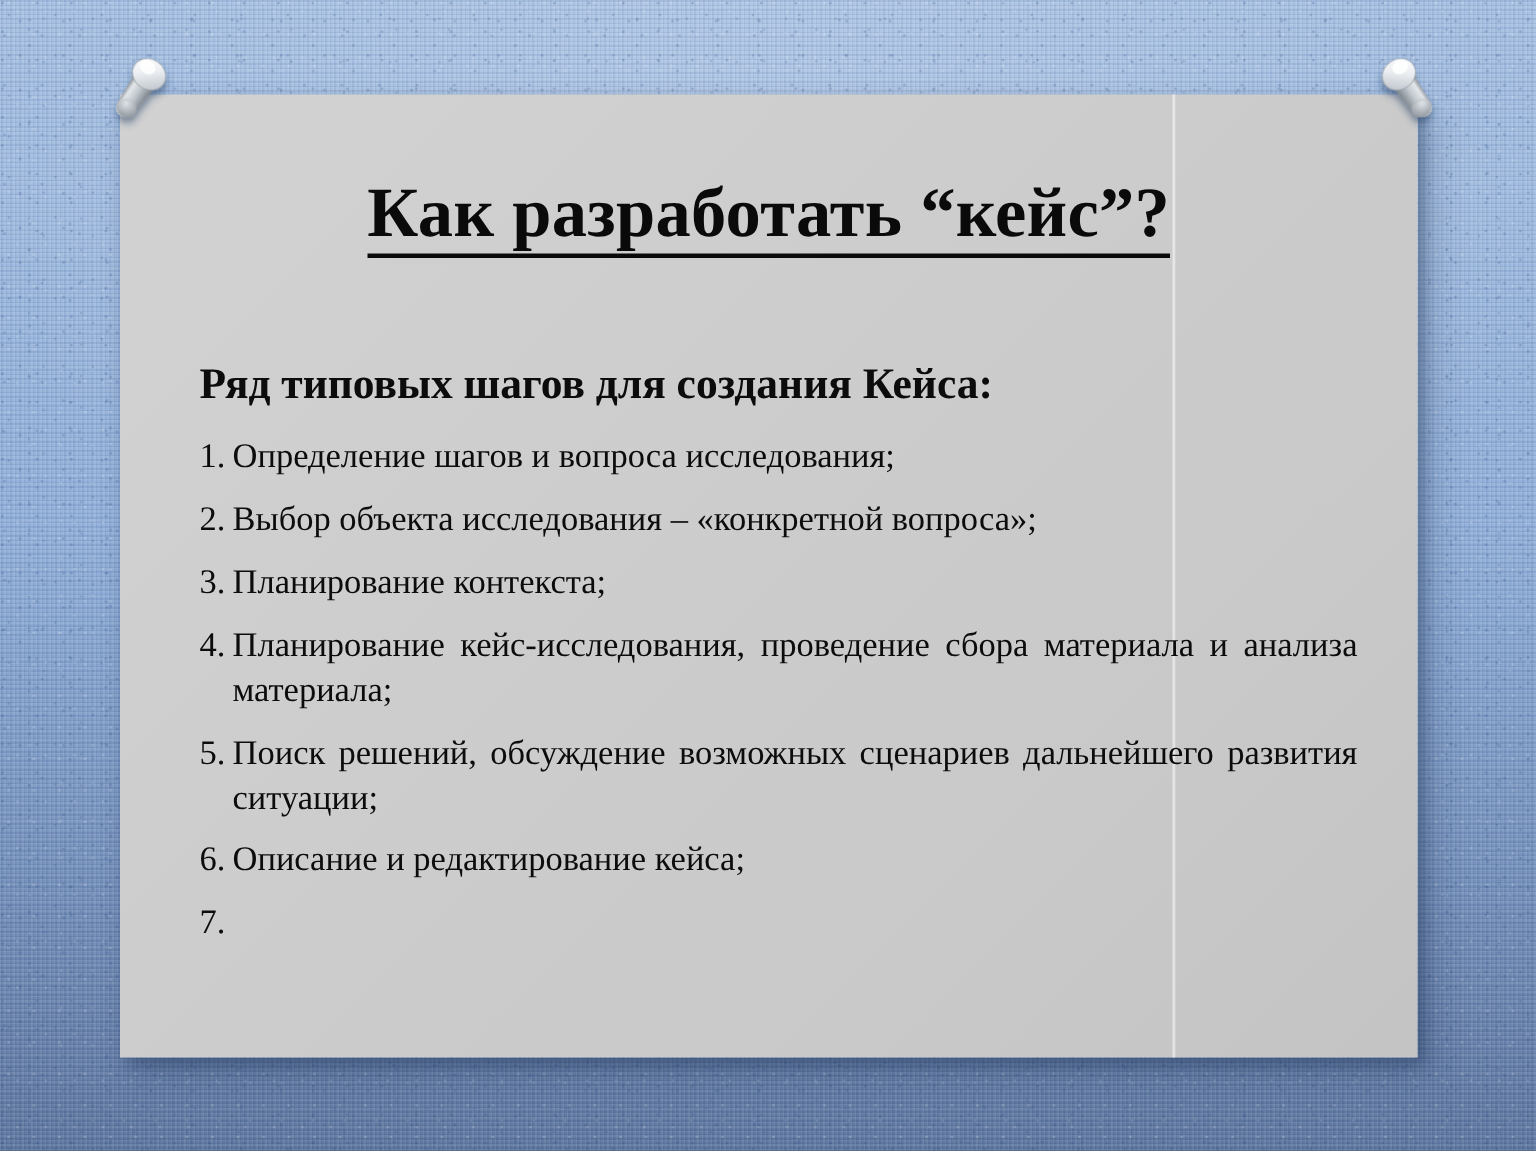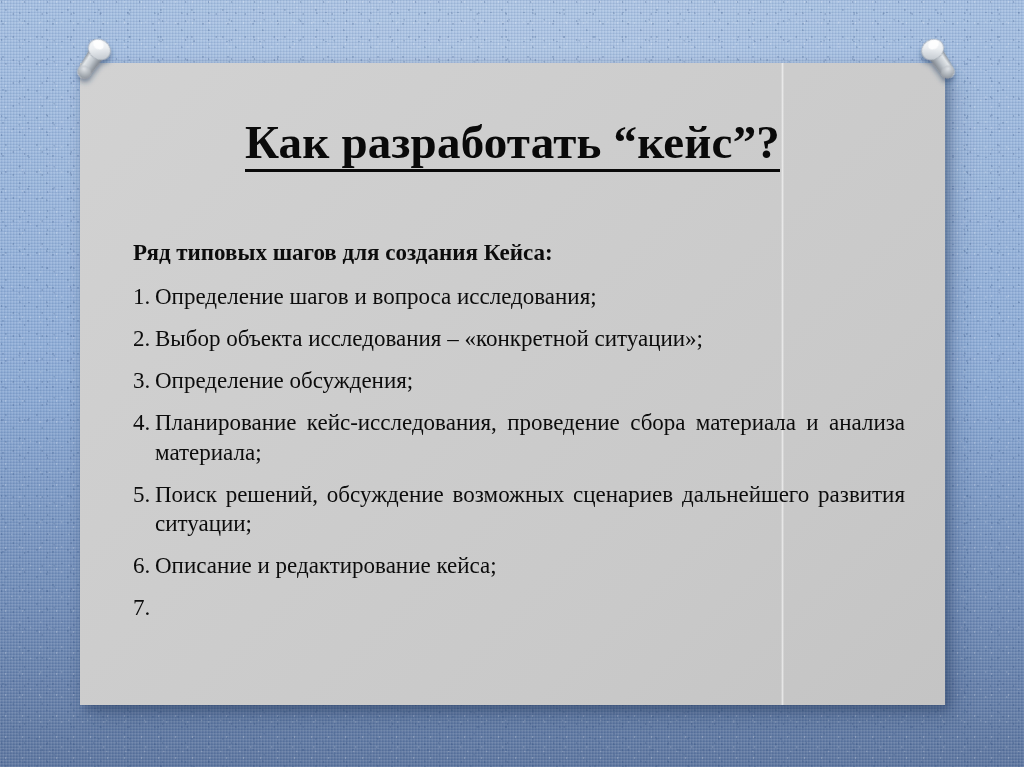--- a/index.html
+++ b/index.html
@@ -148,21 +148,21 @@
 
   .body {
     position: absolute;
     left: 53px;
     top: 176px;
     width: 772px;
     color: #0c0c0c;
   }
 
   .lead {
-    font-size: 23px;
+    font-size: 29px;
     font-weight: bold;
     line-height: 1.18;
     margin: 0 0 16px 0;
   }
 
   ol.steps {
     list-style: none;
     margin: 0;
     padding: 0;
     font-size: 23px;
@@ -203,25 +203,25 @@
 
         <p class="lead">Ряд типовых шагов для создания Кейса:</p>
 
         <ol class="steps">
           <li style="text-align: left;">
             <span class="num">1.</span>
             <span>Определение шагов и вопроса исследования;</span>
           </li>
           <li style="text-align: left;">
             <span class="num">2.</span>
-            <span>Выбор объекта исследования – «конкретной ситуации»;</span>
+            <span>Выбор объекта исследования – «конкретной вопроса»;</span>
           </li>
           <li style="text-align: left;">
             <span class="num">3.</span>
-            <span>Определение обсуждения;</span>
+            <span>Планирование контекста;</span>
           </li>
           <li>
             <span class="num">4.</span>
             <span>Планирование кейс-исследования, проведение сбора материала и анализа материала;</span>
           </li>
           <li>
             <span class="num">5.</span>
             <span>Поиск решений, обсуждение возможных сценариев дальнейшего развития ситуации;</span>
           </li>
           <li style="text-align: left;">

